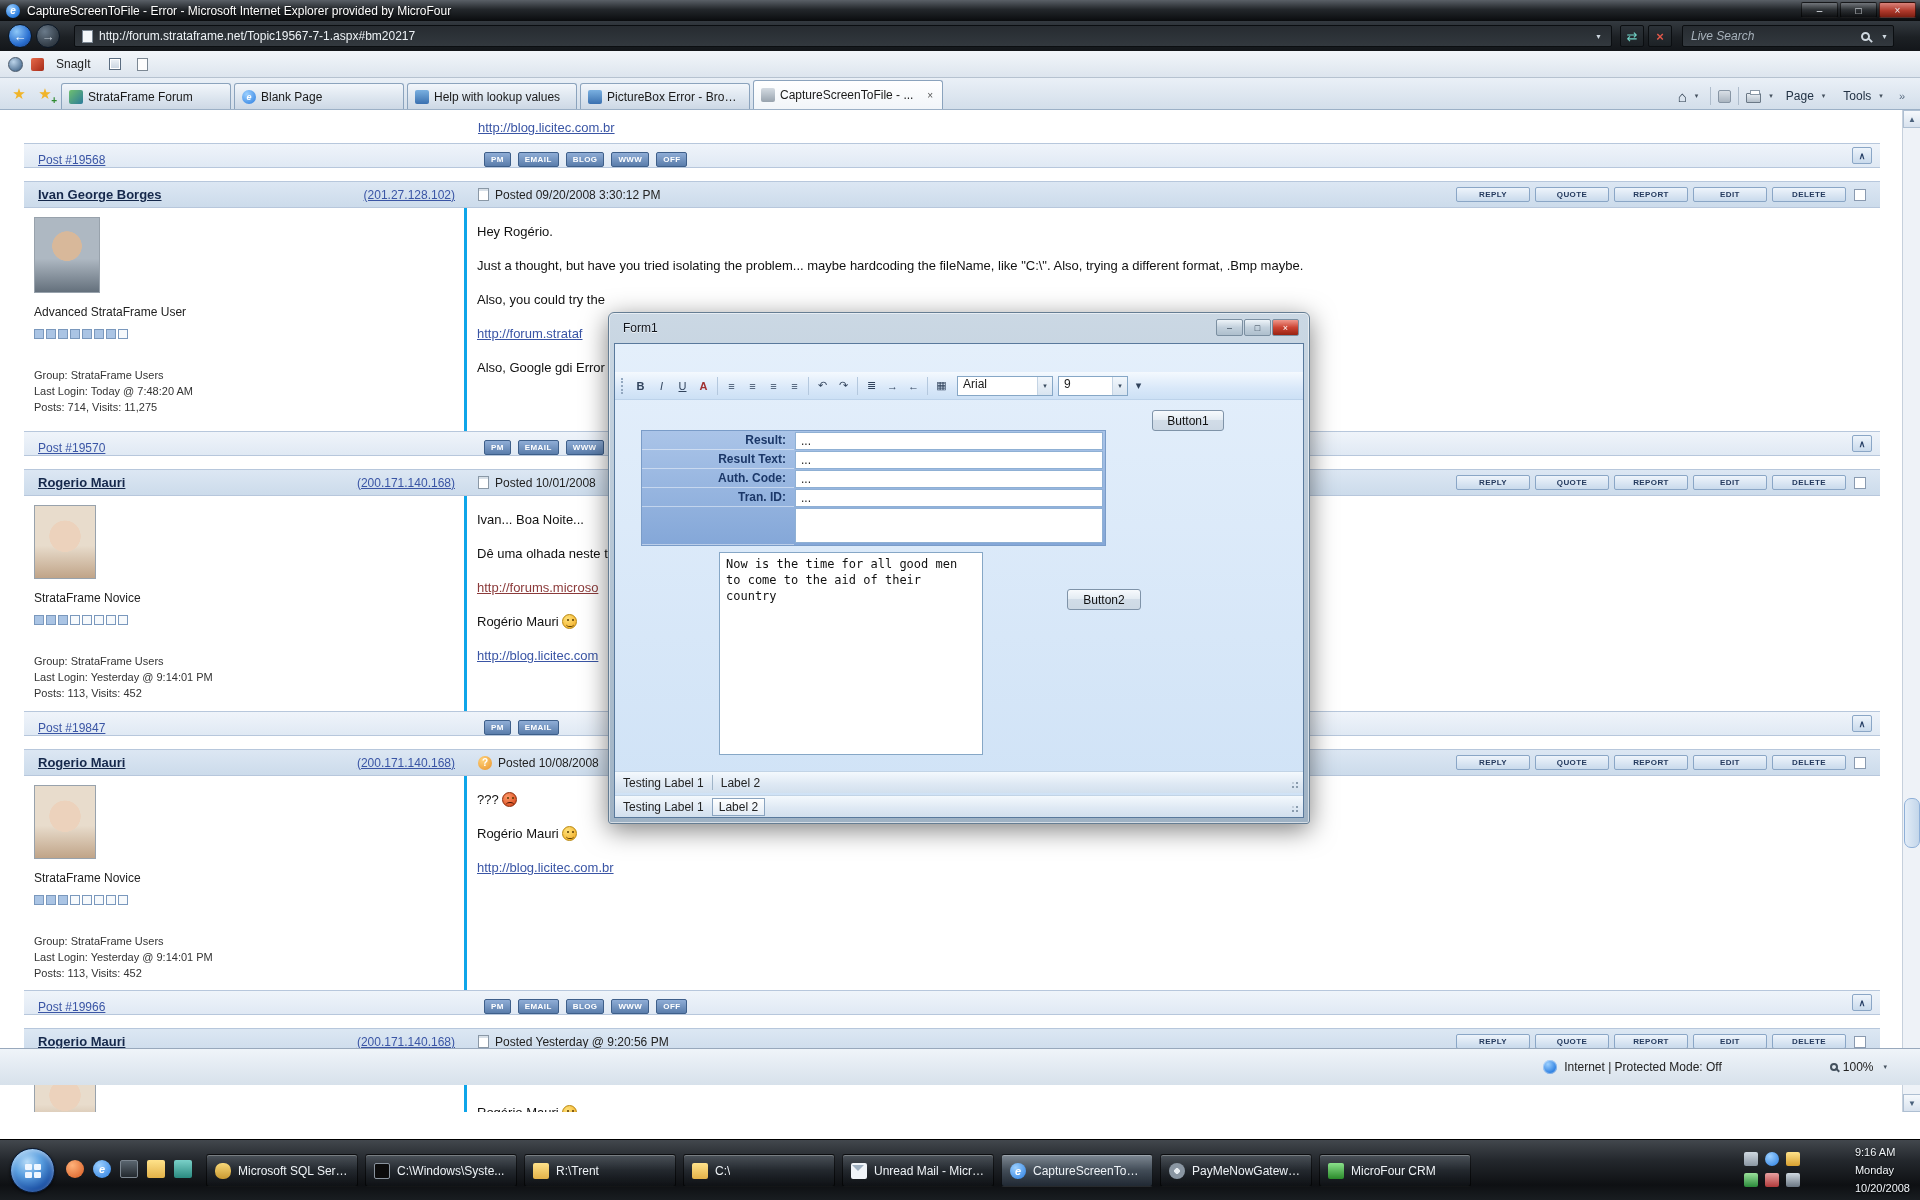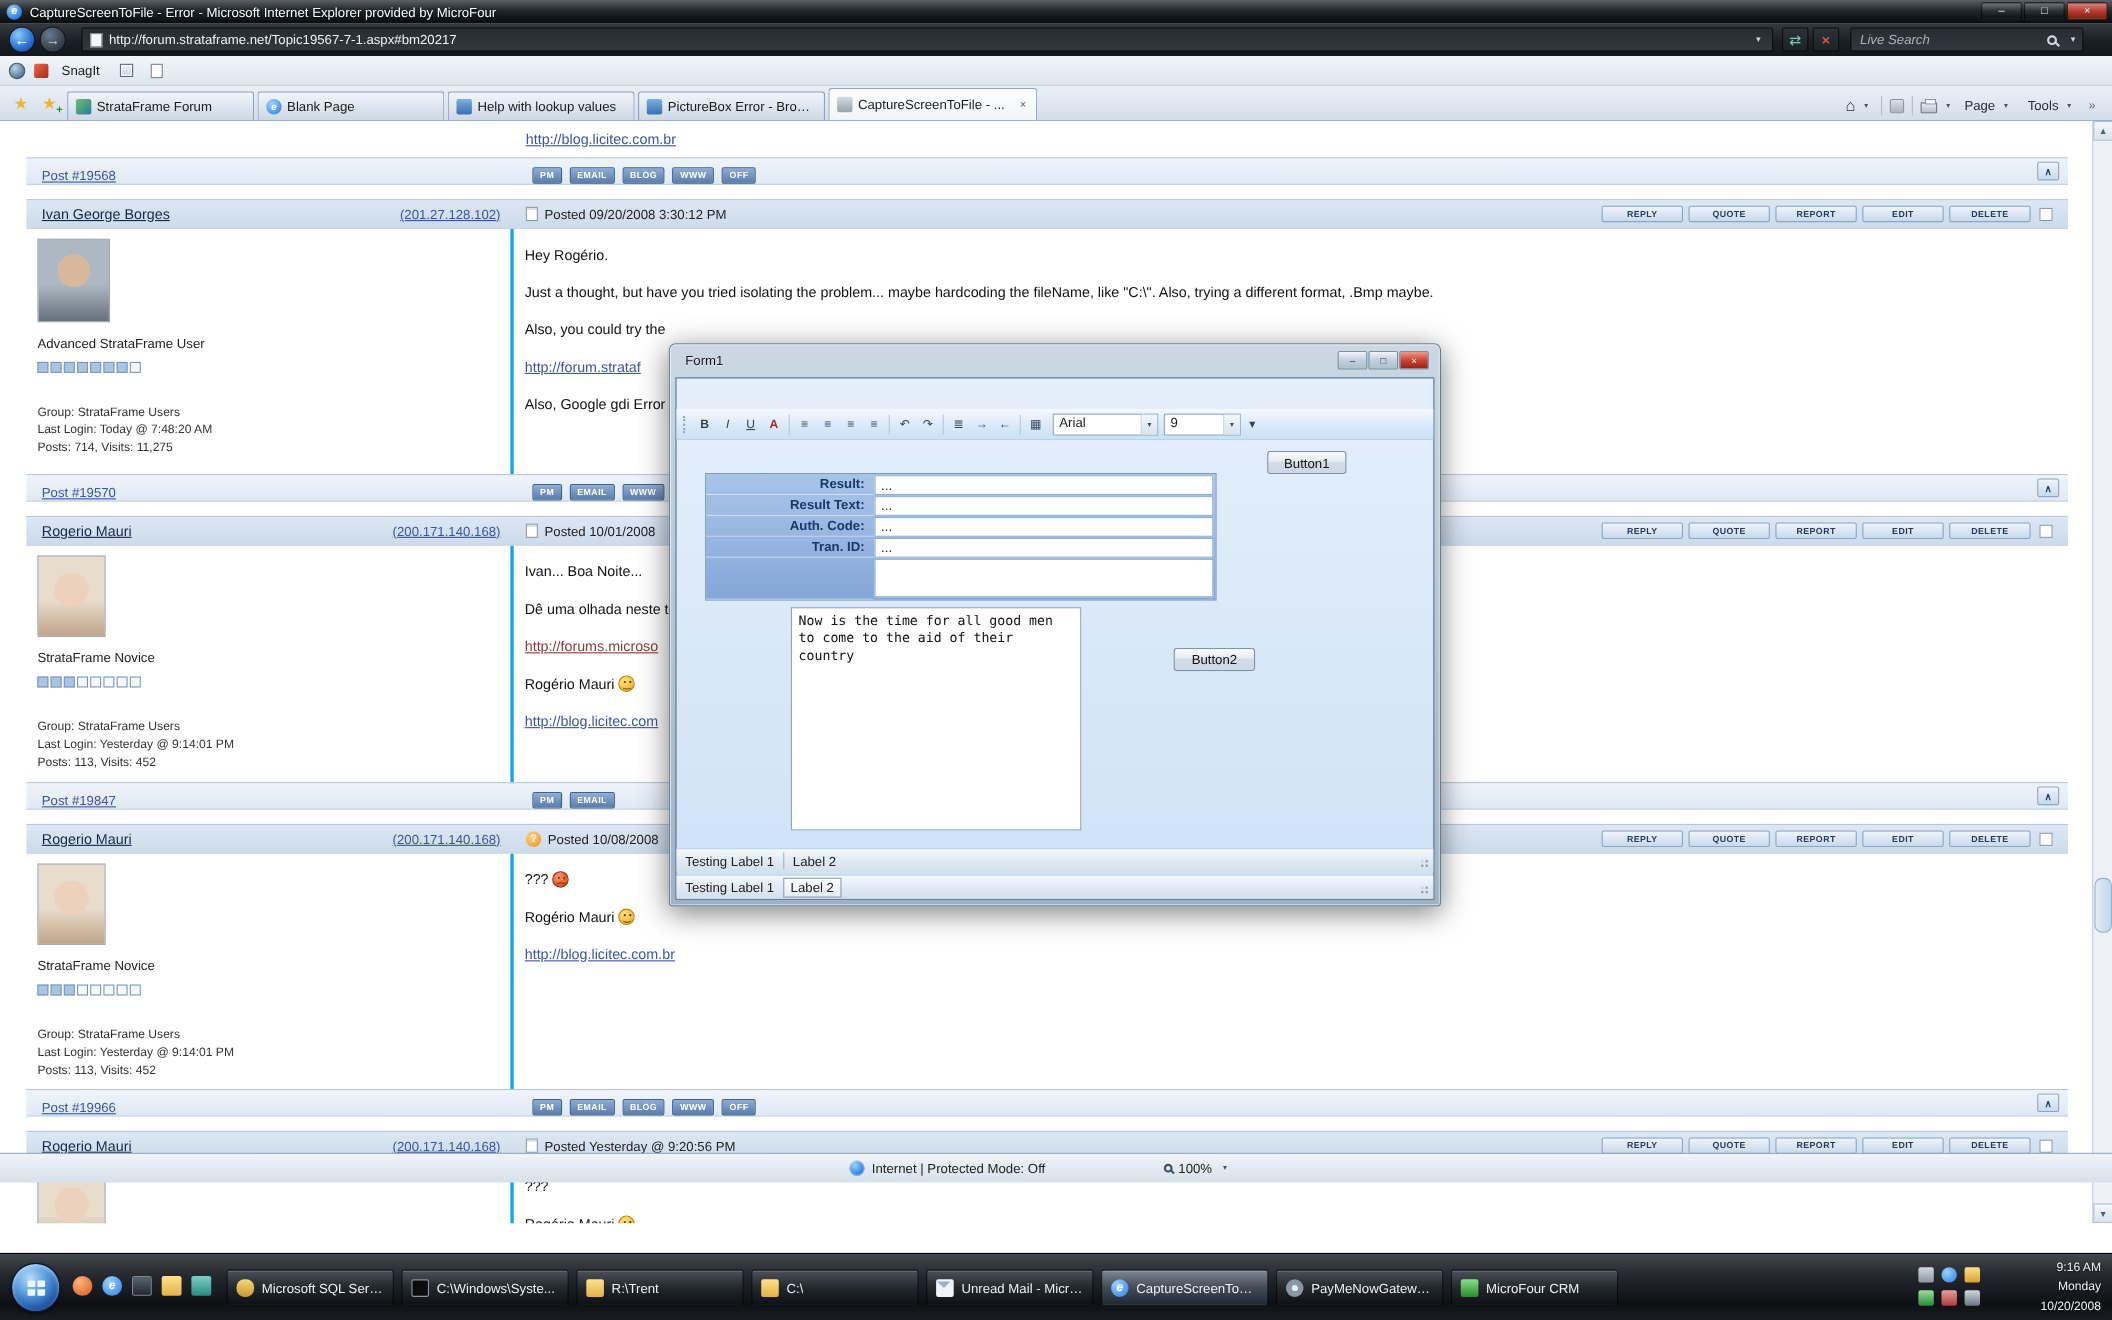--- a/index.html
+++ b/index.html
@@ -70,21 +70,21 @@
 a{cursor:pointer}
 .flink{color:#3a55a5;text-decoration:underline;font-size:13px}
 .vlink{color:#8b3a3a;text-decoration:underline;font-size:13px}
 .divider{height:25px;border-top:1px solid #b7c7dc;border-bottom:1px solid #b7c7dc;background:linear-gradient(#eff4fa,#e0e9f4);display:flex;align-items:flex-end;position:relative}
 .postno{margin-left:14px;font-size:12px;color:#3a55a5;text-decoration:underline}
 .dbtns{position:absolute;left:460px;display:flex;gap:7px}
 .dbtn{height:15px;padding:0 6px;font-size:8px;font-weight:bold;color:#fff;background:linear-gradient(#8fadd6,#5a7dab);border:1px solid #3e5f8a;border-radius:2px;display:flex;align-items:center;letter-spacing:.4px}
 .topbtn{position:absolute;right:8px;top:3px;width:20px;height:17px;display:flex;align-items:center;justify-content:center;font-size:9px;font-weight:bold;color:#2a4268;background:linear-gradient(#eef4fb,#c9daec);border:1px solid #8aa6c6;border-radius:2px}
 .pheader{height:27px;margin-top:13px;background:linear-gradient(#dce7f3,#ccdbeb);border-top:1px solid #b7c7dc;border-bottom:1px solid #b7c7dc;display:flex;align-items:center;position:relative}
 .hleft{width:443px;display:flex;align-items:center;flex:none}
-.author{margin-left:14px;font-size:13px;font-weight:normal;color:#15284b;text-decoration:underline;white-space:nowrap}
+.author{margin-left:14px;font-size:13px;font-weight:bold;color:#15284b;text-decoration:underline;white-space:nowrap}
 .ip{margin-left:auto;margin-right:12px;font-size:12px;color:#3a55a5;text-decoration:underline}
 .posted{display:flex;align-items:center;gap:6px;margin-left:11px;font-size:12px;color:#222}
 .docico3{width:11px;height:13px;background:#fff;border:1px solid #8a98a6;box-shadow:inset 0 2px 0 #d8e0e8}
 .qico{width:14px;height:14px;border-radius:50%;background:radial-gradient(circle at 35% 30%,#ffd27a,#e8922a);color:#fff;font-size:10px;font-weight:bold;display:flex;align-items:center;justify-content:center}
 .actions{position:absolute;right:34px;display:flex;gap:5px}
 .abtn{width:74px;height:15px;font-size:8px;font-weight:bold;color:#243a5e;background:linear-gradient(#eef4fb,#c9daec);border:1px solid #8aa6c6;border-radius:2px;display:flex;align-items:center;justify-content:center;letter-spacing:.4px}
 .chk{position:absolute;right:14px;width:12px;height:12px;background:#fff;border:1px solid #8a9ab0}
 .pbody{display:flex;position:relative;overflow:hidden}
 .pbody.b1{height:223px}.pbody.b2{height:215px}.pbody.b3{height:214px}.pbody.b4{height:120px}
 .bleft{width:443px;flex:none;border-right:3px solid #0ea5e9;padding:9px 0 0 10px}
@@ -144,21 +144,21 @@
 .bigtext{position:absolute;left:104px;top:208px;width:264px;height:203px;background:#fff;border:1px solid #86a7c6;font-family:"DejaVu Sans Mono",monospace;font-size:12px;line-height:16px;padding:3px 6px;white-space:pre-wrap;color:#111}
 .sstrip{position:absolute;left:0;right:0;height:22px;background:linear-gradient(#f4f9fd,#dfe9f4 55%,#d2e0ee);border-top:1px solid #c2d4e6;display:flex;align-items:center;font-size:12px;color:#222}
 #strip1{bottom:24px}#strip2{bottom:0}
 .slab{margin-left:8px;white-space:nowrap}
 .ssep{width:1px;height:15px;background:#9fb4c8;margin-left:8px}
 .boxed{margin-left:8px;border:1px solid #8aa4c0;background:linear-gradient(#ffffff,#e2ebf5);padding:1px 6px;font-size:12px}
 .sgrip{margin-left:auto;margin-right:4px;width:12px;height:12px;position:relative}
 .sgrip::before{content:"";position:absolute;right:1px;bottom:1px;width:2px;height:2px;background:#8a9cae;box-shadow:-4px 0 0 #8a9cae,0 -4px 0 #8a9cae,-4px -4px 0 #c2cedb}
 
 
-#iestatus{position:absolute;top:1048px;left:0;right:0;height:27px;background:linear-gradient(#eff4f9,#d7e1eb);border-top:1px solid #98a8bc;display:flex;align-items:center;justify-content:center;font-size:12px;color:#222}
+#iestatus{position:absolute;top:1048px;left:0;right:0;height:37px;background:linear-gradient(#eff4f9,#d7e1eb);border-top:1px solid #98a8bc;display:flex;align-items:center;justify-content:flex-end;font-size:12px;color:#222}
 .zright{display:flex;align-items:center;gap:7px;margin-right:108px}
 .globe{width:14px;height:14px;border-radius:50%;background:radial-gradient(circle at 35% 30%,#9cd0ff,#2a7de0 70%,#144a90);box-shadow:inset 0 0 0 1px rgba(255,255,255,.4)}
 .zoomgrp{display:flex;align-items:center;gap:5px;margin-right:28px}
 .magd{width:8px;height:8px;border:2px solid #44515e;border-radius:50%;position:relative}
 .magd::after{content:"";position:absolute;width:5px;height:2px;background:#44515e;transform:rotate(45deg);right:-4px;bottom:-2px}
 
 
 #taskbar{position:absolute;top:1139px;left:0;right:0;height:61px;background:linear-gradient(#42474d,#23272c 35%,#0e1013 75%,#191d21);border-top:1px solid #000;color:#eef2f6}
 .orb{position:absolute;left:10px;top:8px;width:45px;height:45px;border-radius:50%;background:radial-gradient(circle at 38% 30%,#b8dcf8,#5a9fe0 35%,#1f55a8 70%,#0c2a60);border:1px solid #0a1830;box-shadow:inset 0 2px 5px rgba(255,255,255,.55),0 1px 3px rgba(0,0,0,.6)}
 .flag{position:absolute;left:14px;top:15px;width:17px;height:15px}
@@ -184,21 +184,21 @@
 .i-gear{border-radius:50%;background:radial-gradient(circle,#e8edf2 0 25%,#8a96a2 26%)}
 .i-crm{background:linear-gradient(#8ae08a,#2a8a2a)}
 .tray{position:absolute;right:118px;top:12px;display:grid;grid-template-columns:repeat(3,16px);grid-auto-rows:16px;gap:5px}
 .tic{width:14px;height:14px;border-radius:2px}
 .tc1{background:linear-gradient(#cfd8e0,#8a96a2)}
 .tc2{border-radius:50%;background:radial-gradient(circle at 35% 30%,#9cd0ff,#2a7de0)}
 .tc3{background:linear-gradient(#ffe28a,#d8a030)}
 .tc4{background:linear-gradient(#9ae09a,#2a8a3a)}
 .tc5{background:linear-gradient(#e8a0a0,#b03a3a)}
 .tc6{background:linear-gradient(#cfd8e0,#6a7682)}
-.clock{position:absolute;right:10px;top:3px;text-align:right;font-size:11px;line-height:18px;color:#f2f6fa;text-shadow:0 1px 2px #000}
+.clock{position:absolute;right:10px;top:3px;font-size:11px;line-height:18px;color:#f2f6fa;text-shadow:0 1px 2px #000}
 </style>
 </head>
 <body>
 
 <div id="titlebar">
   <span class="ie-ico">e</span>
   <span class="ttext">CaptureScreenToFile - Error - Microsoft Internet Explorer provided by MicroFour</span>
   <div class="winbtns">
     <div class="wbtn">–</div>
     <div class="wbtn">□</div>

